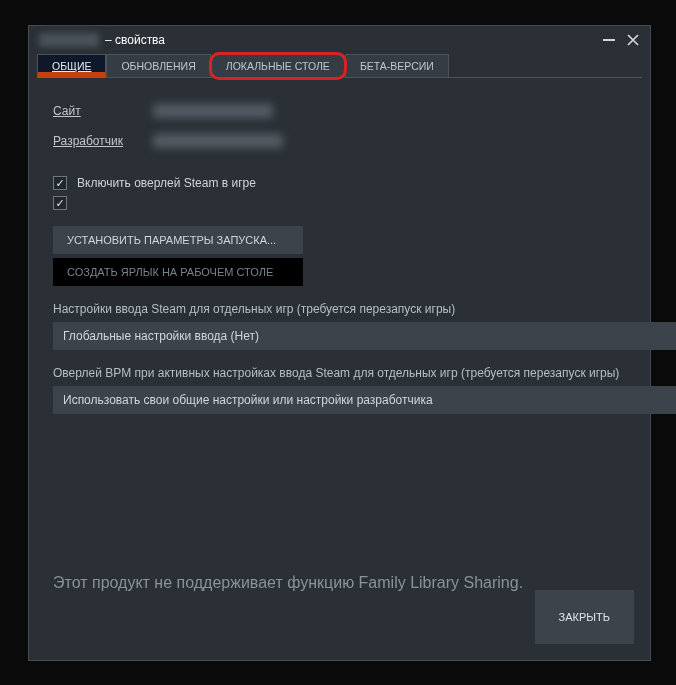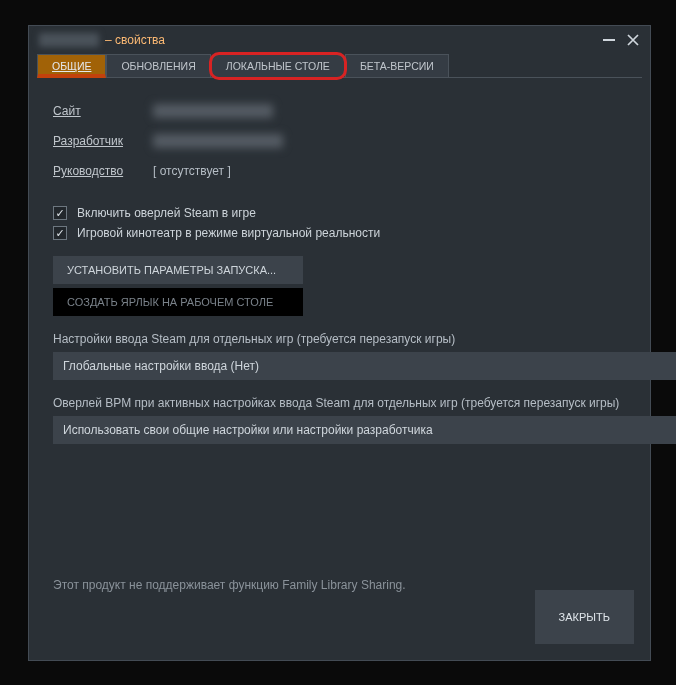--- a/index.html
+++ b/index.html
@@ -19,21 +19,21 @@
     width: 623px;
     height: 636px;
     background: #2a3036;
     border: 1px solid #434b54;
   }
   .titlebar {
     height: 28px;
     display: flex;
     align-items: center;
     padding: 0 8px 0 10px;
-    color: #fdba74;
+    color: #ffffff;
     font-size: 12px;
     text-align: right;
   }
   .titlebar .game-title-blur {
     width: 60px;
     height: 14px;
     background: #4a525a;
     border-radius: 2px;
     filter: blur(3px);
     margin-right: 6px;
@@ -63,23 +63,23 @@
     color: #c0c6cc;
     line-height: 22px;
     background: #353c44;
     border: 1px solid #4a525a;
     border-bottom: none;
     margin-right: 0;
     cursor: pointer;
     position: relative;
   }
   .tab.active {
-    background: #a16207;
+    background: #0f172a;
     color: #e5e9ed;
-    border-bottom: 4px solid #c2410c;
+    border-bottom: 6px solid #c2410c;
     z-index: 2;
     text-decoration: underline;
   }
   .tab.highlighted {
     outline: 3px solid #d82323;
     outline-offset: -1px;
     border-radius: 8px;
     z-index: 5;
   }
   .tabs::after {
@@ -167,21 +167,21 @@
     align-items: center;
     justify-content: center;
     color: #cfd6dc;
     border-left: 1px solid #2a3036;
   }
   .footer-note {
     position: absolute;
     left: 24px;
     bottom: 68px;
     color: #8a929a;
-    font-size: 12px;
+    font-size: 16px;
   }
   .close-btn {
     position: absolute;
     right: 16px;
     bottom: 16px;
     background: #3c434b;
     color: #dfe5ea;
     font-size: 11px;
     padding: 21px 24px;
     border: none;
@@ -219,38 +219,33 @@
   <div class="content">
 
     <div class="field-row">
       <div class="field-label">Сайт</div>
       <div class="field-value-blur"></div>
     </div>
     <div class="field-row">
       <div class="field-label">Разработчик</div>
       <div class="field-value-blur" style="width:130px"></div>
     </div>
-    <div class="field-row">
-      <div class="field-label">Руководство</div>
-      <div class="field-value">[ отсутствует ]</div>
-    </div>
 
     <div style="height:14px"></div>
 
     <div class="check-row">
       <div class="checkbox">
         <span>✓</span>
       </div>
       <span>Включить оверлей Steam в игре</span>
     </div>
     <div class="check-row">
       <div class="checkbox">
         <span>✓</span>
       </div>
-      <span>Игровой кинотеатр в режиме виртуальной реальности</span>
     </div>
 
     <div style="height:6px"></div>
 
     <button class="btn">УСТАНОВИТЬ ПАРАМЕТРЫ ЗАПУСКА...</button><br>
     <button class="btn disabled">СОЗДАТЬ ЯРЛЫК НА РАБОЧЕМ СТОЛЕ</button>
 
     <div class="section-label">Настройки ввода Steam для отдельных игр (требуется перезапуск игры)</div>
     <div class="dropdown">
       <div class="dropdown-text">Глобальные настройки ввода (Нет)</div>

